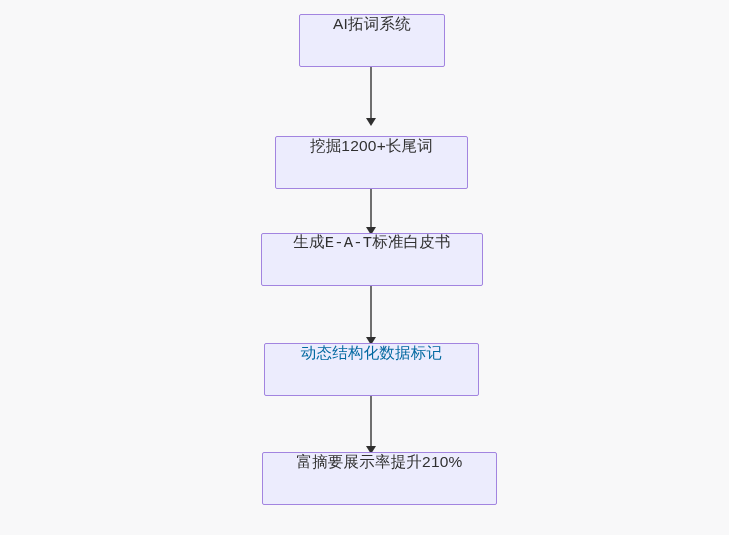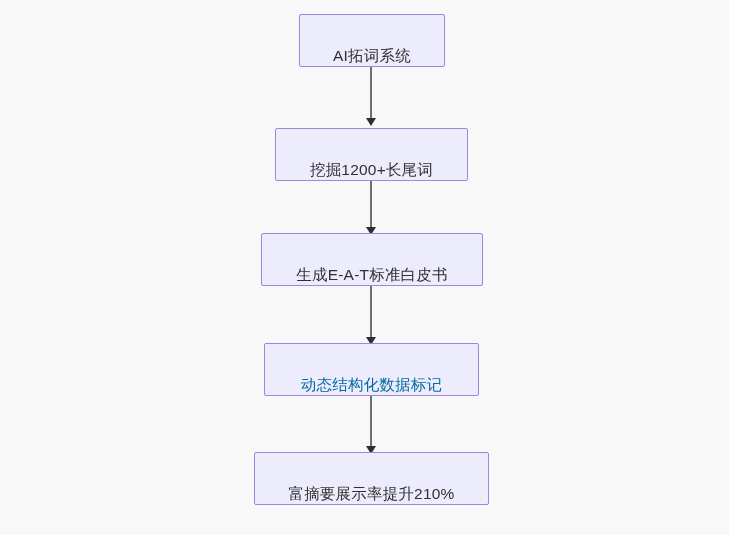--- a/index.html
+++ b/index.html
@@ -18,21 +18,21 @@
     width: 729px;
     height: 535px;
   }
   .node {
     position: absolute;
     box-sizing: border-box;
     background: #ececfd;
     border: 1.6px solid #a284e0;
     border-radius: 2px;
     display: flex;
-    align-items: flex-end;
+    align-items: flex-start;
     justify-content: center;
     color: #303030;
     font-size: 15.5px;
     line-height: 1.2;
     letter-spacing: 0.2px;
     white-space: nowrap;
   }
   .node-label {
     display: block;
   }
@@ -74,26 +74,26 @@
     <div class="edge-arrow" style="left: -4.5px; top: 51px; border-top-color: rgb(47, 47, 47);"></div>
   </div>
   <div class="edge" style="left: 370px; top: 396px; width: 2px; height: 56px;">
     <div class="edge-line" style="height: 56px; background: rgb(111, 111, 111);"></div>
     <div class="edge-arrow" style="left: -4.5px; top: 50px; border-top-color: rgb(47, 47, 47);"></div>
   </div>
 
   <div class="node" style="left: 299px; top: 14px; width: 146px; height: 53px; background: rgb(236, 236, 253); border-color: rgb(162, 132, 224); color: rgb(48, 48, 48);">
     <span class="node-label">AI拓词系统</span>
   </div>
-  <div class="node" style="left: 275px; top: 128px; width: 193px; height: 53px; background: rgb(236, 236, 253); border-color: rgb(162, 132, 224); color: rgb(48, 48, 48);">
+  <div class="node" style="left: 275px; top: 136px; width: 193px; height: 53px; background: rgb(236, 236, 253); border-color: rgb(162, 132, 224); color: rgb(48, 48, 48);">
     <span class="node-label">挖掘1200+长尾词</span>
   </div>
-  <div class="node" style="left: 261px; top: 233px; width: 222px; height: 53px; background: rgb(236, 236, 253); border-color: rgb(162, 132, 224); color: rgb(48, 48, 48);">
+  <div class="node" style="left: 261px; top: 233px; width: 222px; height: 53px; background: rgb(236, 236, 253); border-color: rgb(162, 132, 224); color: rgb(48, 48, 48); font-family: Liberation Mono, monospace;">
     <span class="node-label">生成E-A-T标准白皮书</span>
   </div>
   <div class="node" style="left: 264px; top: 343px; width: 215px; height: 53px; background: rgb(236, 236, 253); border-color: rgb(162, 132, 224); color: #0369a1;">
     <span class="node-label">动态结构化数据标记</span>
   </div>
-  <div class="node" style="left: 254px; top: 452px; width: 235px; height: 53px; background: rgb(236, 236, 253); border-color: rgb(162, 132, 224); color: rgb(48, 48, 48);">
+  <div class="node" style="left: 262px; top: 452px; width: 235px; height: 53px; background: rgb(236, 236, 253); border-color: rgb(162, 132, 224); color: rgb(48, 48, 48);">
     <span class="node-label">富摘要展示率提升210%</span>
   </div>
 
 </div>
 
 </body></html>

